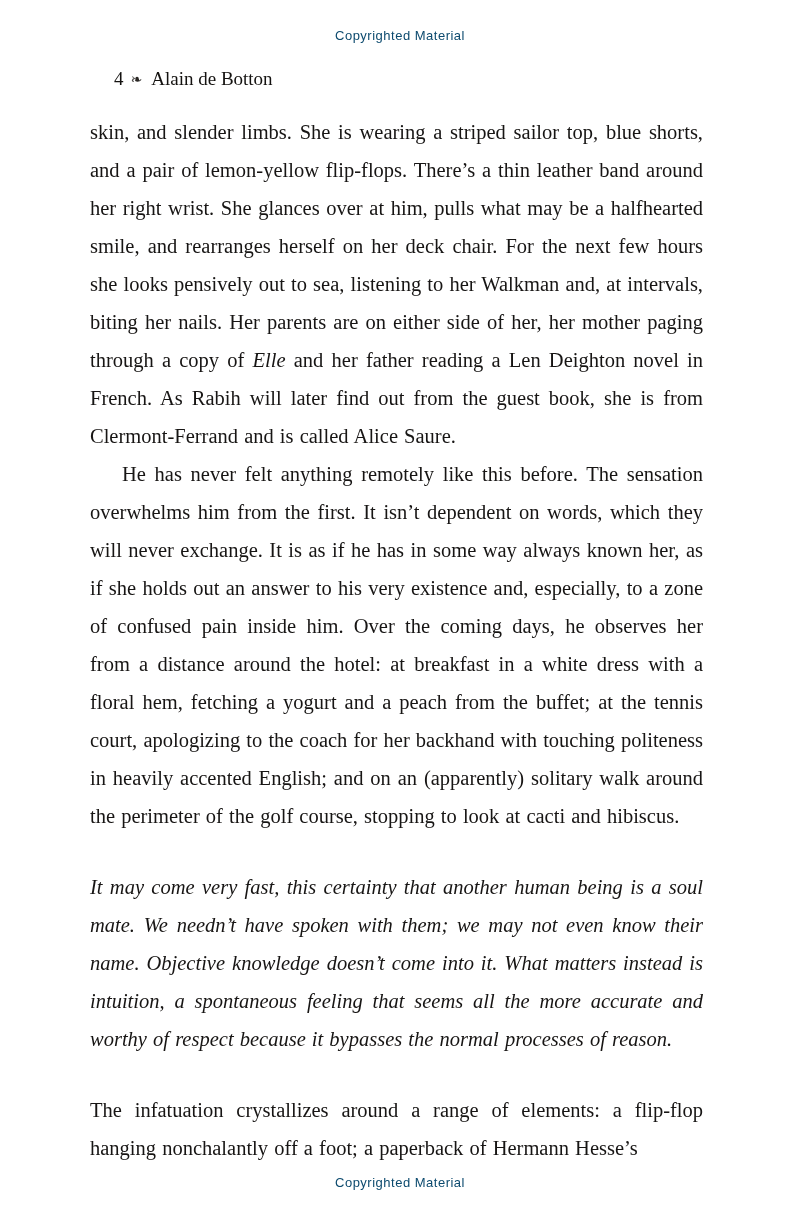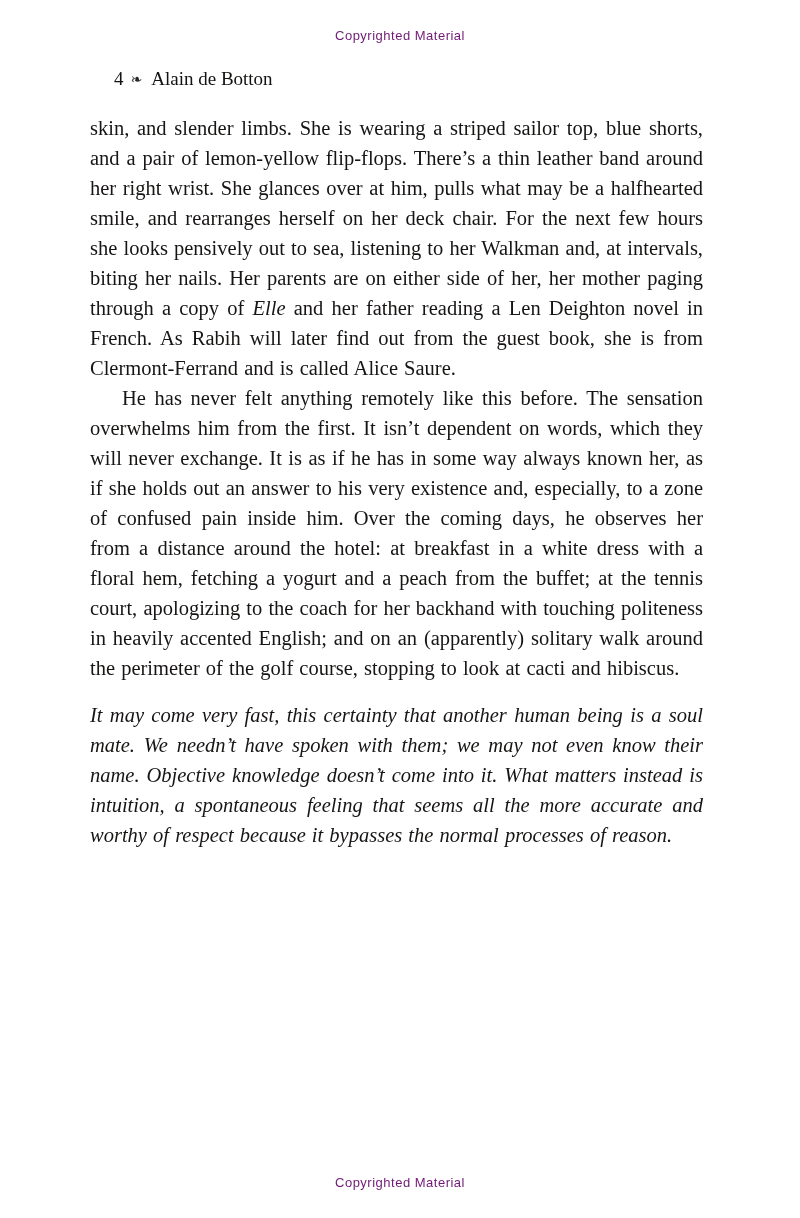--- a/index.html
+++ b/index.html
@@ -15,21 +15,21 @@
     margin: 0 auto;
   }
   .copyright-notice {
     position: absolute;
     left: 0;
     width: 100%;
     text-align: center;
     font-family: "Liberation Sans", sans-serif;
     font-size: 13px;
     letter-spacing: 0.5px;
-    color: #701a75;
+    color: #0c4a6e;
   }
   .copyright-notice.top { top: 28px; }
   .copyright-notice.bottom { bottom: 28px; }
   .running-header {
     position: absolute;
     top: 68px;
     left: 114px;
     font-size: 19px;
     color: #141210;
     white-space: nowrap;
@@ -42,27 +42,27 @@
     position: relative;
     top: -1px;
     color: #2a2724;
   }
   .body-text {
     position: absolute;
     top: 113px;
     left: 90px;
     width: 613px;
     font-size: 20.5px;
-    line-height: 30px;
+    line-height: 38px;
     text-align: justify;
     word-spacing: 1px;
   }
   .body-text p { margin: 0; }
   .body-text p.indent { text-indent: 32px; }
-  .body-text p.spaced { margin-top: 17px; }
+  .body-text p.spaced { margin-top: 33px; }
   .body-text p.italic-block { font-style: italic; }
   .inline-italic { font-style: italic; }
 </style>
 </head>
 <body>
 
 <div class="page">
 
   <div class="copyright-notice top">Copyrighted Material</div>
 
@@ -71,18 +71,19 @@
   </div>
 
   <div class="body-text">
 
     <p><span>skin, and slender limbs. She is wearing a striped sailor top, blue shorts, and a pair of lemon-yellow flip-flops. There’s a thin leather band around her right wrist. She glances over at him, pulls what may be a halfhearted smile, and rearranges herself on her deck chair. For the next few hours she looks pensively out to sea, listening to her Walkman and, at intervals, biting her nails. Her parents are on either side of her, her mother paging through a copy of </span><span class="inline-italic">Elle</span><span> and her father reading a Len Deighton novel in French. As Rabih will later find out from the guest book, she is from Clermont-Ferrand and is called Alice Saure.</span></p>
 
     <p class="indent">He has never felt anything remotely like this before. The sensation overwhelms him from the first. It isn’t dependent on words, which they will never exchange. It is as if he has in some way always known her, as if she holds out an answer to his very existence and, especially, to a zone of confused pain inside him. Over the coming days, he observes her from a distance around the hotel: at breakfast in a white dress with a floral hem, fetching a yogurt and a peach from the buffet; at the tennis court, apologizing to the coach for her backhand with touching politeness in heavily accented English; and on an (apparently) solitary walk around the perimeter of the golf course, stopping to look at cacti and hibiscus.</p>
 
     <p class="italic-block spaced">It may come very fast, this certainty that another human being is a soul mate. We needn’t have spoken with them; we may not even know their name. Objective knowledge doesn’t come into it. What matters instead is intuition, a spontaneous feeling that seems all the more accurate and worthy of respect because it bypasses the normal processes of reason.</p>
 
+    <p class="spaced">The infatuation crystallizes around a range of elements: a flip-flop hanging nonchalantly off a foot; a paperback of Hermann Hesse’s</p>
 
   </div>
 
   <div class="copyright-notice bottom">Copyrighted Material</div>
 
 </div>
 
 </body></html>

